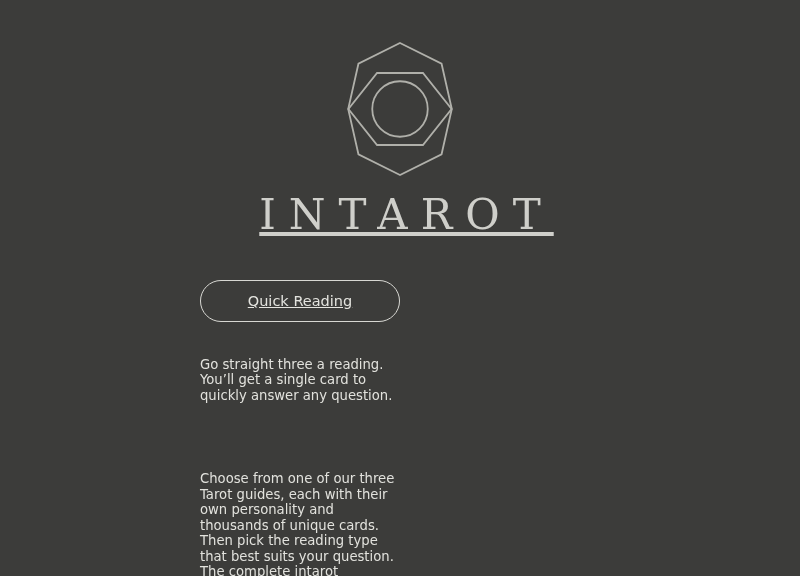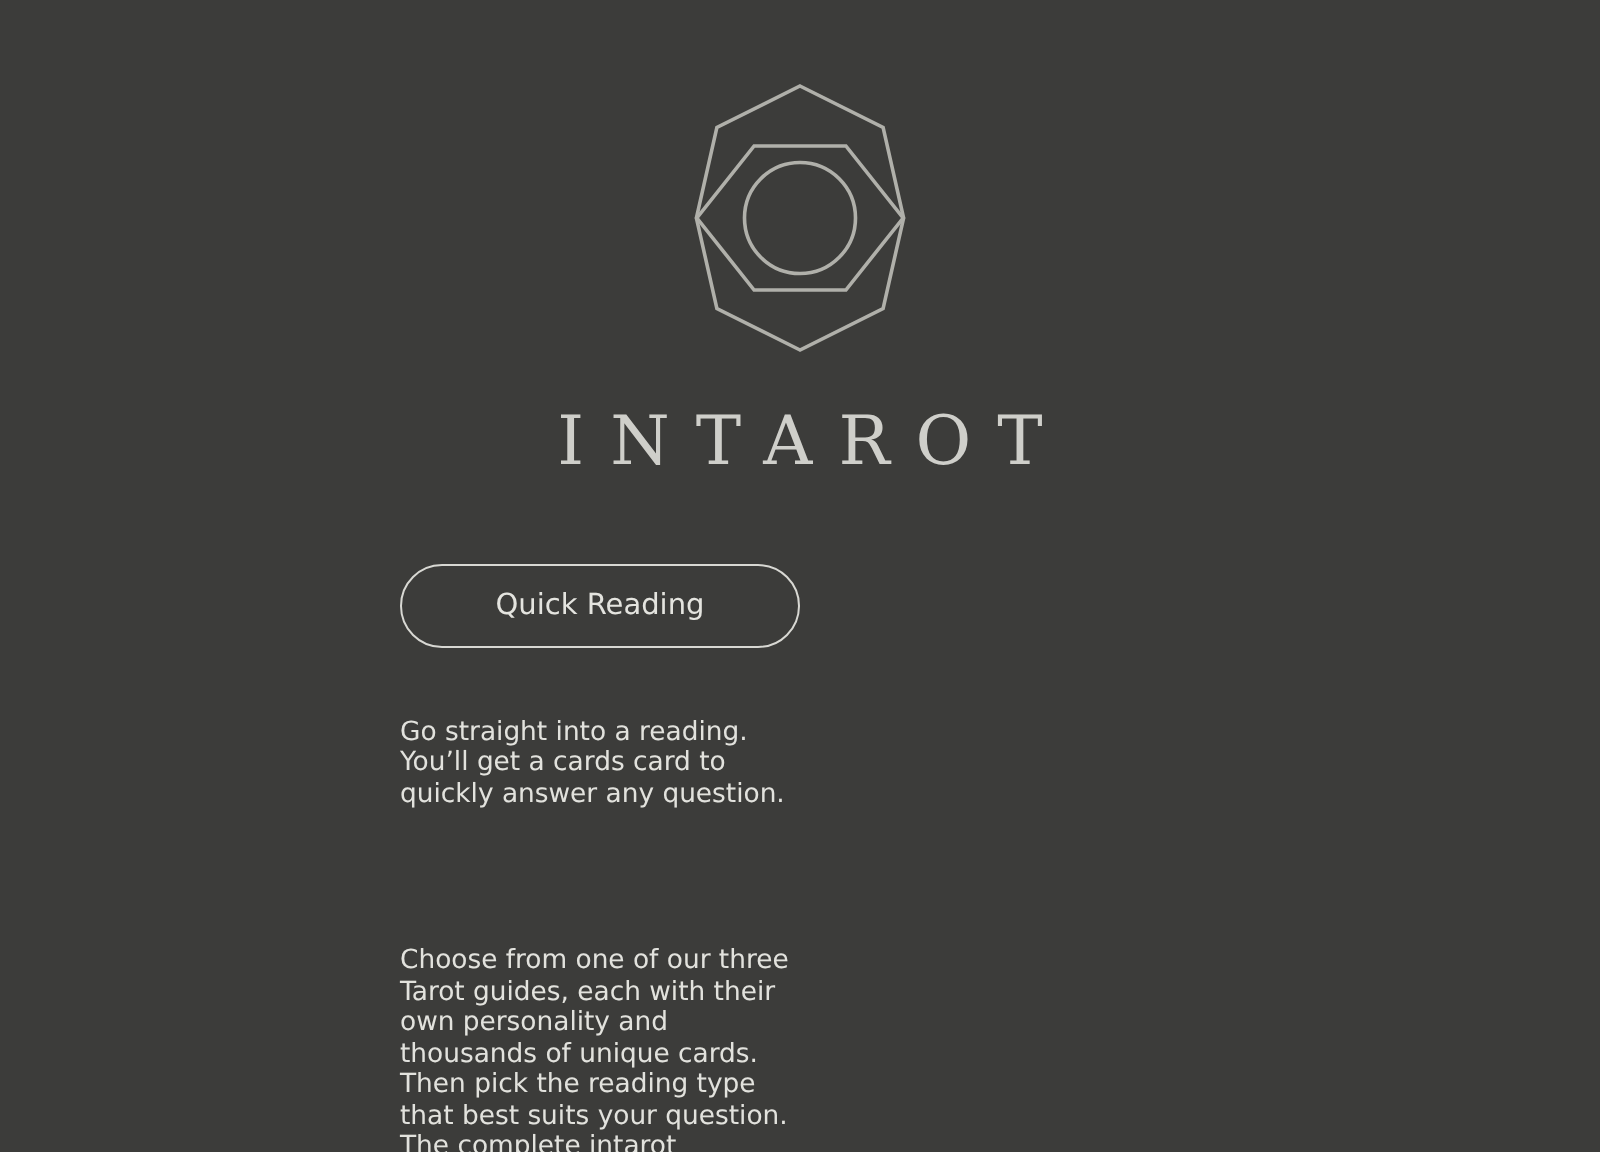--- a/index.html
+++ b/index.html
@@ -27,29 +27,30 @@
     width: 160px;
     height: 160px;
     display: flex;
     align-items: center;
     justify-content: center;
   }
   .logo-wrap svg {
     display: block;
   }
   .brand {
-    margin-top: 20px;
+    margin-top: 10px;
     color: #cfcfca;
-    font-size: 34px;
+    font-size: 42px;
     letter-spacing: 13px;
     text-indent: 13px;
     font-family: "DejaVu Serif", serif;
     font-weight: 400;
     line-height: 1;
     white-space: nowrap;
+    text-decoration: underline;
   }
   .content {
     width: 400px;
     margin-top: 44px;
     display: flex;
     flex-direction: column;
     align-items: flex-start;
   }
   .pill {
     width: 200px;
@@ -59,20 +60,21 @@
     background: transparent;
     color: #e4e4df;
     font-size: 14.5px;
     font-family: "DejaVu Sans", sans-serif;
     cursor: pointer;
     display: flex;
     align-items: center;
     justify-content: center;
     padding: 0;
     box-sizing: border-box;
+    text-decoration: underline;
   }
   .desc {
     color: #e2e2dd;
     font-size: 13.2px;
     line-height: 1.17;
     width: 200px;
     margin: 0;
   }
   .block-1 .pill { margin-bottom: 0; }
   .gap-a { height: 35px; }
@@ -94,21 +96,21 @@
     </svg>
   </div>
 
   <div class="brand">INTAROT</div>
 
   <div class="content">
 
     <div class="block-1">
       <button class="pill">Quick Reading</button>
       <div class="gap-a"></div>
-      <p class="desc">Go straight into a reading. You’ll get a cards card to quickly answer any question.</p>
+      <p class="desc">Go straight three a reading. You’ll get a single card to quickly answer any question.</p>
     </div>
 
     <div class="gap-b"></div>
 
     <div class="block-2">
       <div class="gap-c"></div>
       <p class="desc">Choose from one of our three Tarot guides, each with their own personality and thousands of unique cards. Then pick the reading type that best suits your question. The complete intarot experience.</p>
     </div>
 
   </div>

